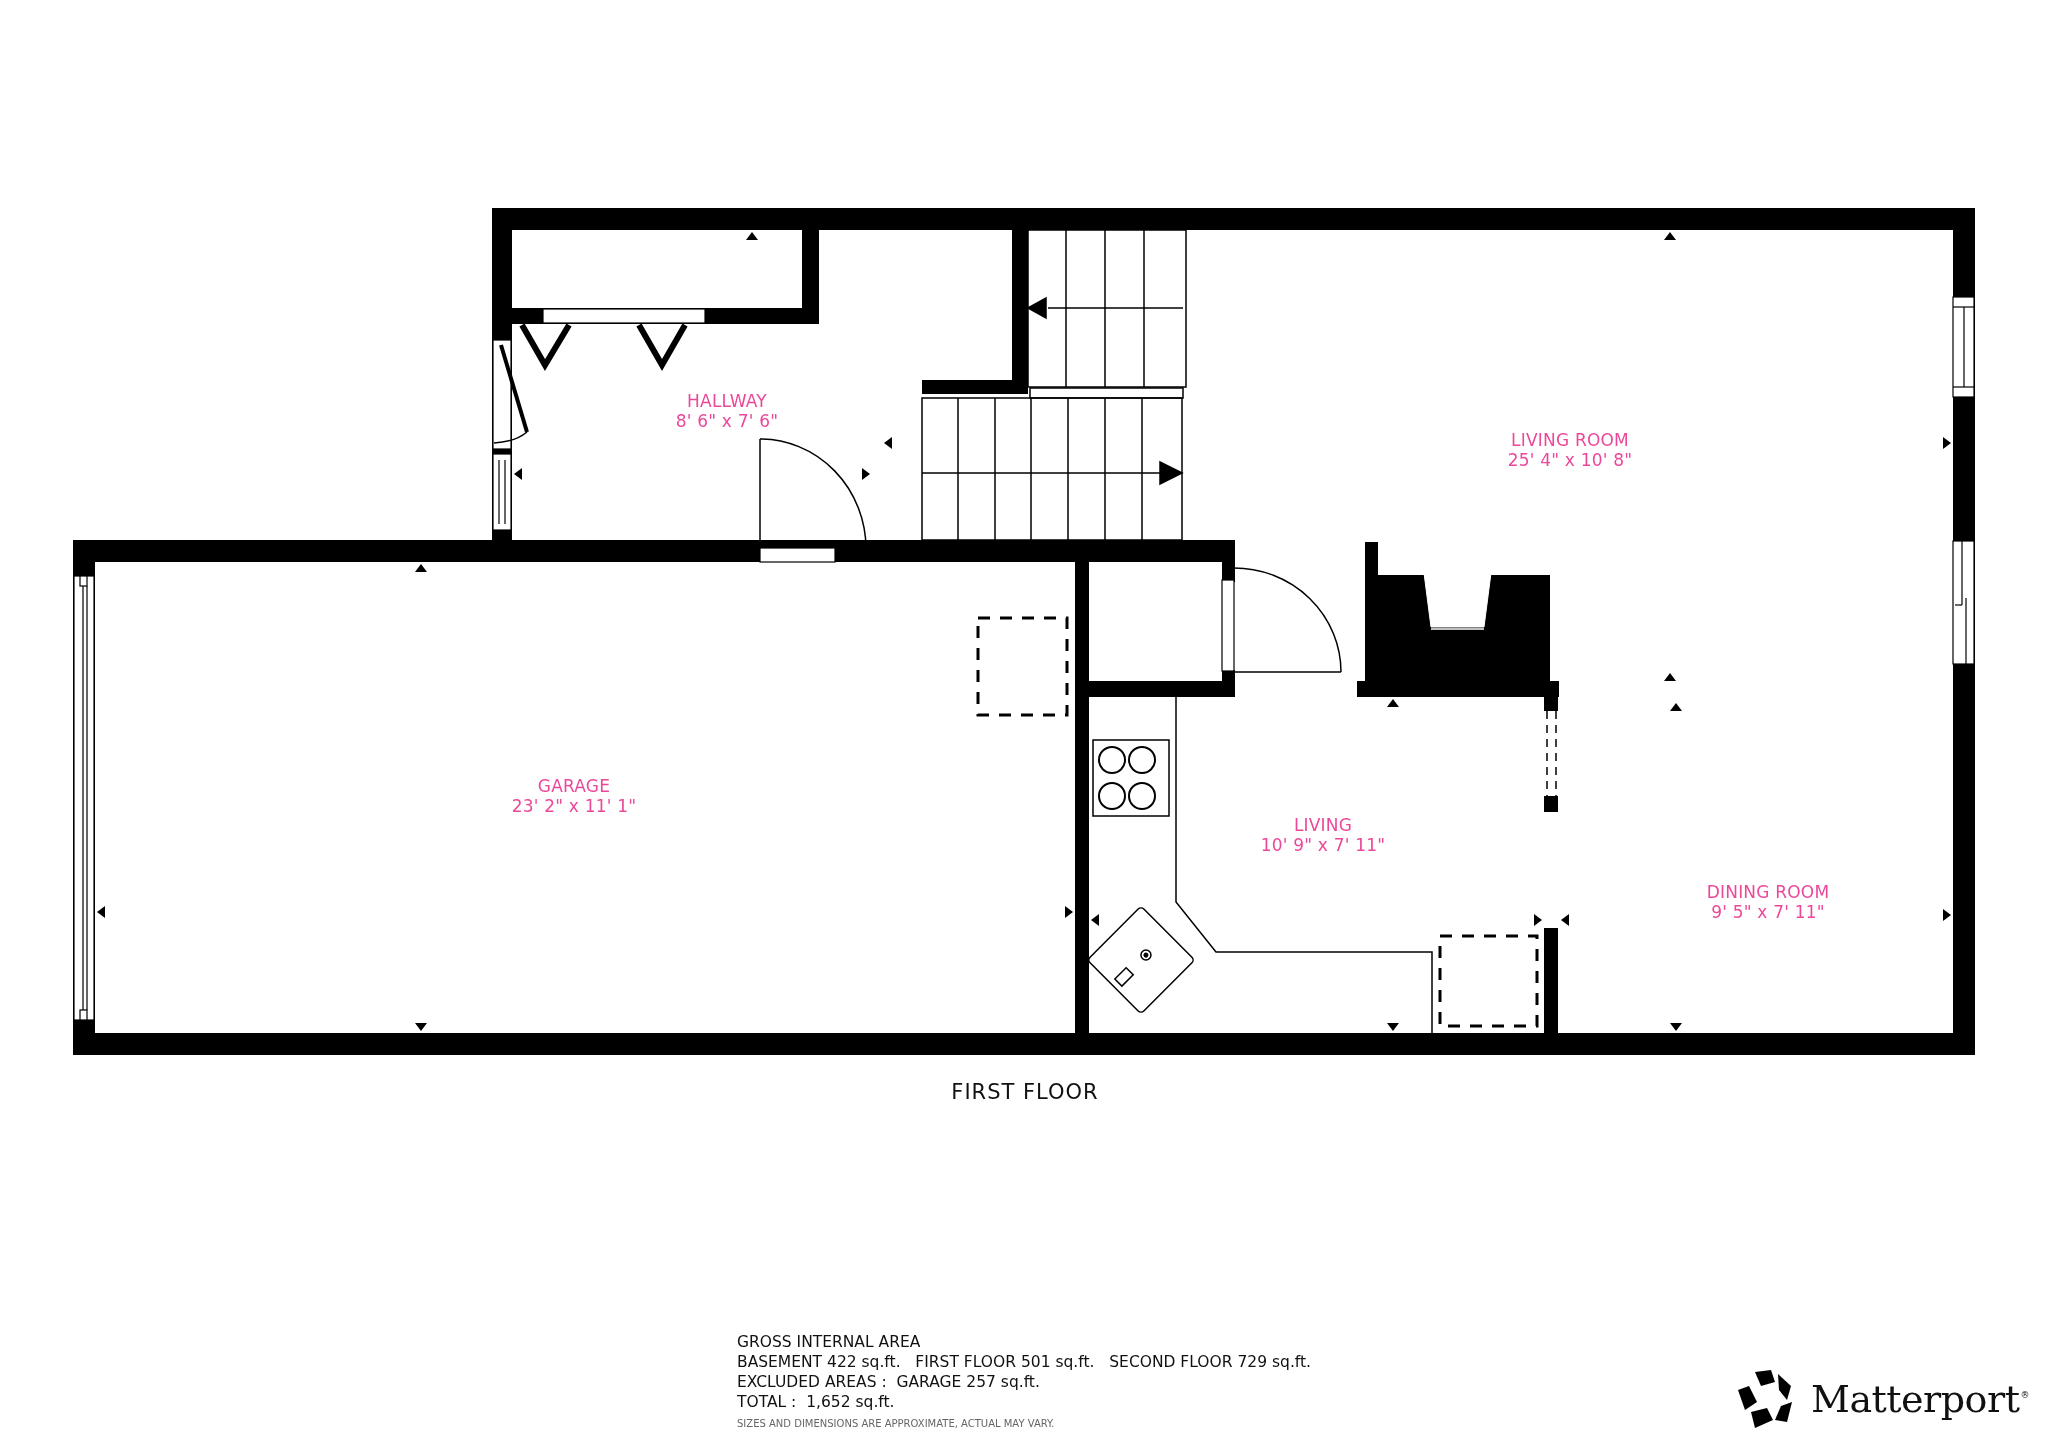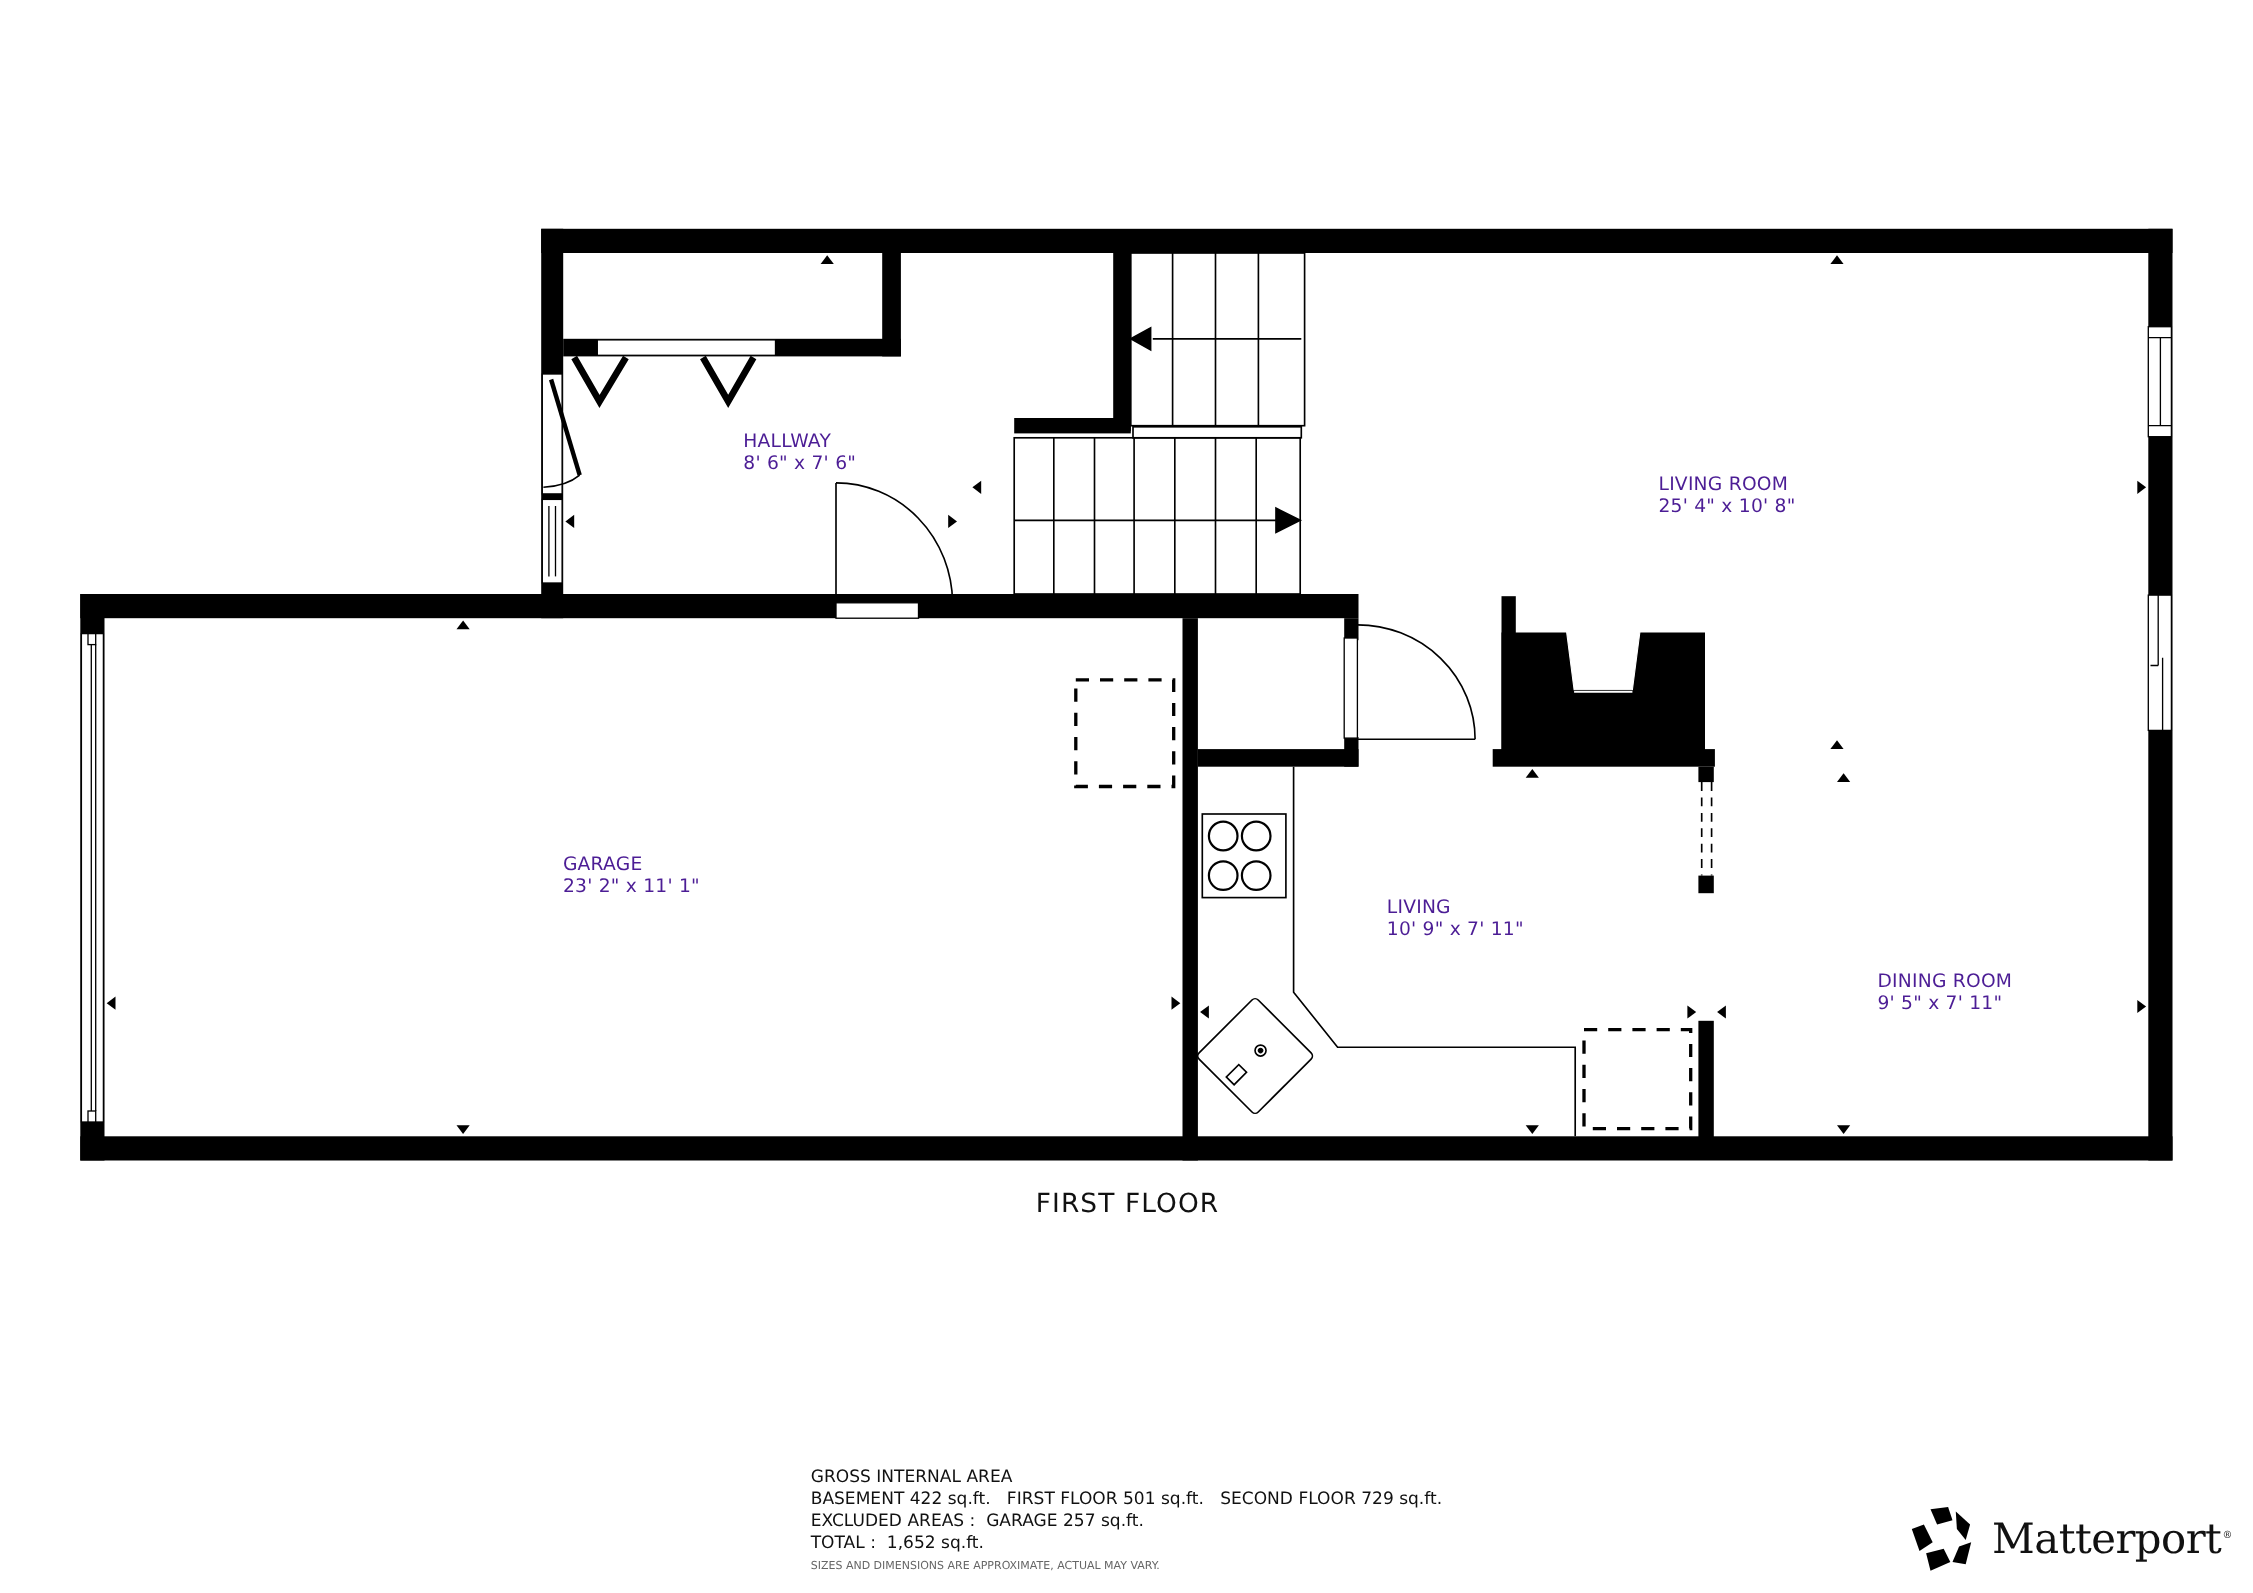--- a/index.html
+++ b/index.html
@@ -1,19 +1,19 @@
 <!DOCTYPE html>
 <html><head>
 <meta charset="utf-8">
 <style>
   html, body { margin: 0; padding: 0; background: #ffffff; }
   body { width: 2048px; height: 1448px; position: relative; overflow: hidden; font-family: "DejaVu Sans", sans-serif; }
   #plan { position: absolute; left: 0; top: 0; }
-  .room-label { position: absolute; color: #4c1d95; font-size: 17px; line-height: 20px; letter-spacing: 0.2px; transform: translateX(-50%); white-space: nowrap; }
-  .floor-title { position: absolute; left: 1025px; top: 1080px; transform: translateX(-50%); font-size: 24px; color: #111; letter-spacing: 1px; }
+  .room-label { position: absolute; text-align: center; color: #ec4899; font-size: 17px; line-height: 20px; letter-spacing: 0.2px; transform: translateX(-50%); white-space: nowrap; }
+  .floor-title { position: absolute; left: 1025px; top: 1080px; transform: translateX(-50%); font-size: 21px; color: #111; letter-spacing: 1px; }
   .area-block { position: absolute; left: 1024px; top: 1332px; transform: translateX(-50%); text-align: left; font-size: 15.5px; line-height: 20px; color: #111; white-space: nowrap; }
   .area-block .disclaimer { color: #666; font-size: 10px; margin-top: 2px; }
   .logo { position: absolute; left: 1735px; top: 1368px; display: flex; align-items: center; }
   .logo-text { font-family: "DejaVu Serif", serif; font-size: 38px; color: #111; margin-left: 14px; letter-spacing: -0.5px; }
   .logo-reg { font-size: 9px; vertical-align: super; margin-left: 1px; }
 </style>
 </head>
 <body>
 
 <svg id="plan" width="2048" height="1448" viewBox="0 0 2048 1448" xmlns="http://www.w3.org/2000/svg">

